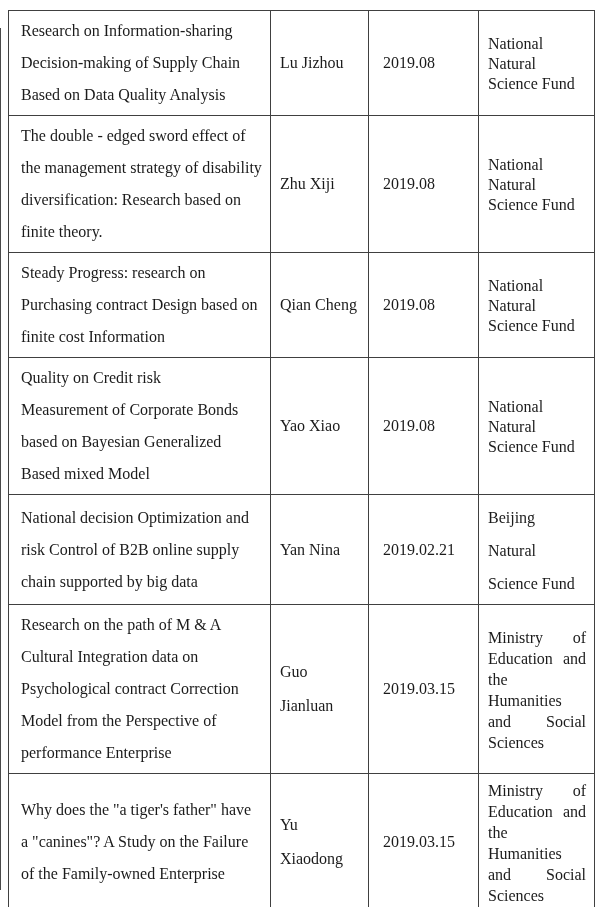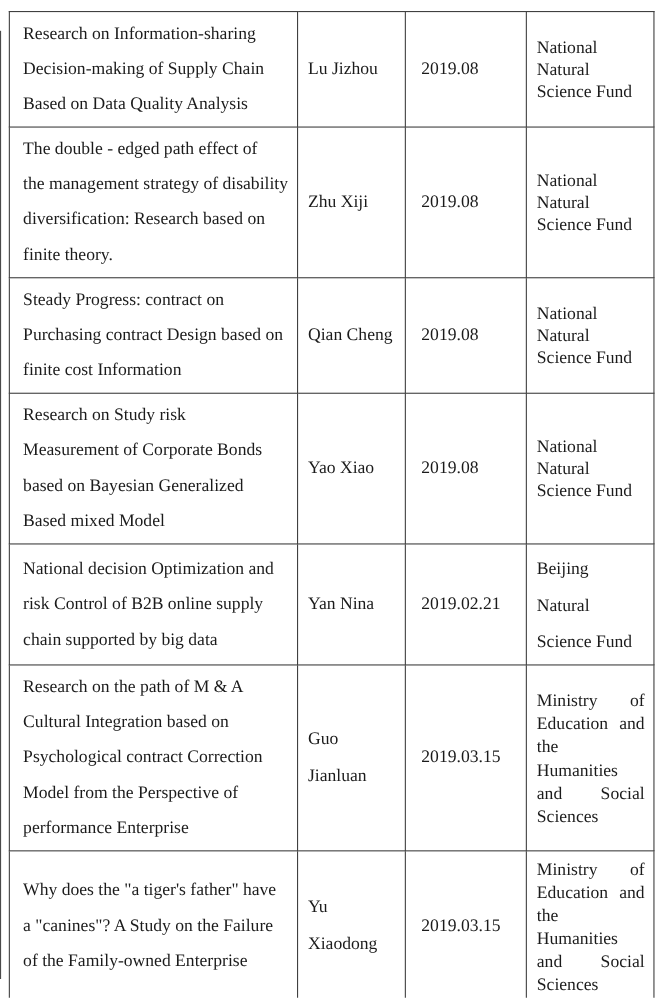--- a/index.html
+++ b/index.html
@@ -81,54 +81,54 @@
           </td>
           <td class="c-date">2019.08</td>
           <td class="c-fund fund-tight">
             <div class="ln">National</div>
             <div class="ln">Natural</div>
             <div class="ln">Science Fund</div>
           </td>
         </tr>
         <tr>
           <td class="c-title">
-            <div class="ln">The double - edged path effect of</div>
+            <div class="ln">The double - edged sword effect of</div>
             <div class="ln">the management strategy of disability</div>
             <div class="ln">diversification: Research based on</div>
             <div class="ln">finite theory.</div>
           </td>
           <td class="c-name">
             <div class="ln">Zhu Xiji</div>
           </td>
           <td class="c-date">2019.08</td>
           <td class="c-fund fund-tight">
             <div class="ln">National</div>
             <div class="ln">Natural</div>
             <div class="ln">Science Fund</div>
           </td>
         </tr>
         <tr>
           <td class="c-title">
-            <div class="ln">Steady Progress: contract on</div>
+            <div class="ln">Steady Progress: research on</div>
             <div class="ln">Purchasing contract Design based on</div>
             <div class="ln">finite cost Information</div>
           </td>
           <td class="c-name">
             <div class="ln">Qian Cheng</div>
           </td>
           <td class="c-date">2019.08</td>
           <td class="c-fund fund-tight">
             <div class="ln">National</div>
             <div class="ln">Natural</div>
             <div class="ln">Science Fund</div>
           </td>
         </tr>
         <tr>
           <td class="c-title">
-            <div class="ln">Research on Study risk</div>
+            <div class="ln">Quality on Credit risk</div>
             <div class="ln">Measurement of Corporate Bonds</div>
             <div class="ln">based on Bayesian Generalized</div>
             <div class="ln">Based mixed Model</div>
           </td>
           <td class="c-name">
             <div class="ln">Yao Xiao</div>
           </td>
           <td class="c-date">2019.08</td>
           <td class="c-fund fund-tight">
             <div class="ln">National</div>
@@ -148,21 +148,21 @@
           <td class="c-date">2019.02.21</td>
           <td class="c-fund fund-wide">
             <div class="ln">Beijing</div>
             <div class="ln">Natural</div>
             <div class="ln">Science Fund</div>
           </td>
         </tr>
         <tr>
           <td class="c-title">
             <div class="ln">Research on the path of M &amp; A</div>
-            <div class="ln">Cultural Integration based on</div>
+            <div class="ln">Cultural Integration data on</div>
             <div class="ln">Psychological contract Correction</div>
             <div class="ln">Model from the Perspective of</div>
             <div class="ln">performance Enterprise</div>
           </td>
           <td class="c-name">
             <div class="ln">Guo</div>
             <div class="ln">Jianluan</div>
           </td>
           <td class="c-date">2019.03.15</td>
           <td class="c-fund fund-justify">

